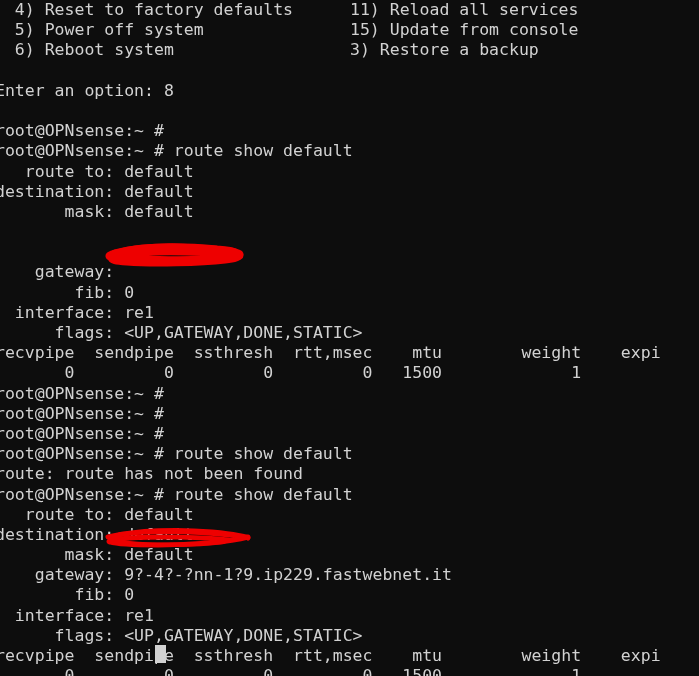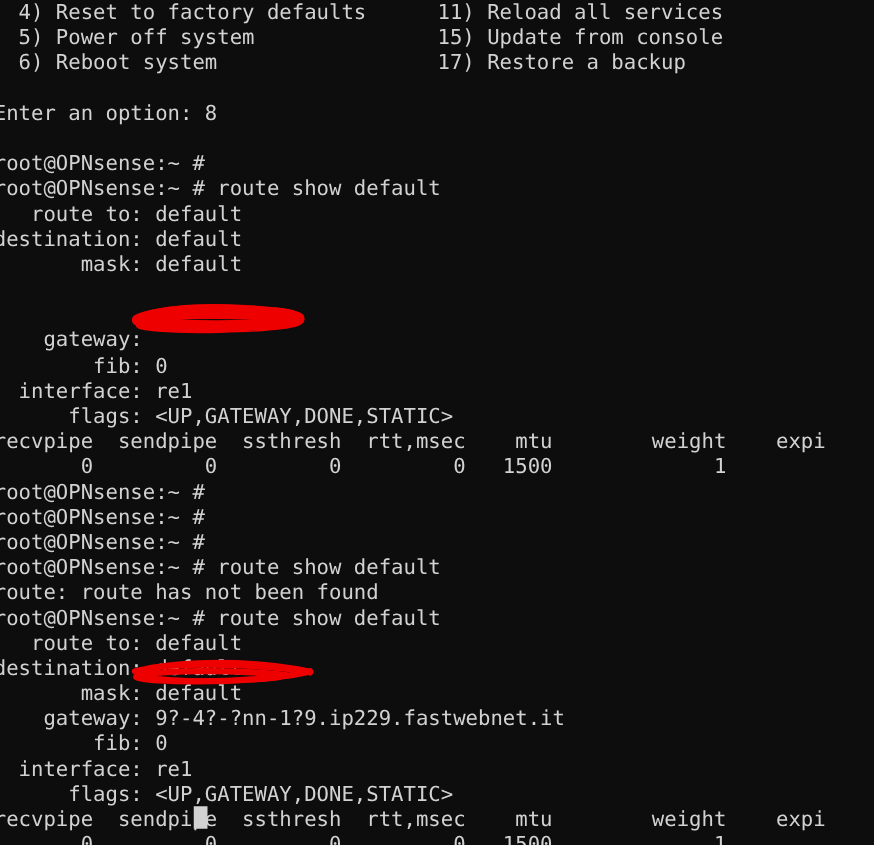--- a/index.html
+++ b/index.html
@@ -72,21 +72,21 @@
     <div class="row" style="top:0px;">
       <span class="col-left">  4) Reset to factory defaults</span>
       <span class="col-right">11) Reload all services</span>
     </div>
     <div class="row">
       <span class="col-left">  5) Power off system</span>
       <span class="col-right">15) Update from console</span>
     </div>
     <div class="row">
       <span class="col-left">  6) Reboot system</span>
-      <span class="col-right">17) Restore a backup</span>
+      <span class="col-right">3) Restore a backup</span>
     </div>
 
     <div class="row blank"></div>
 
     <div class="row">
       <span class="col-left">Enter an option: 8</span>
     </div>
 
     <div class="row blank"></div>
 

